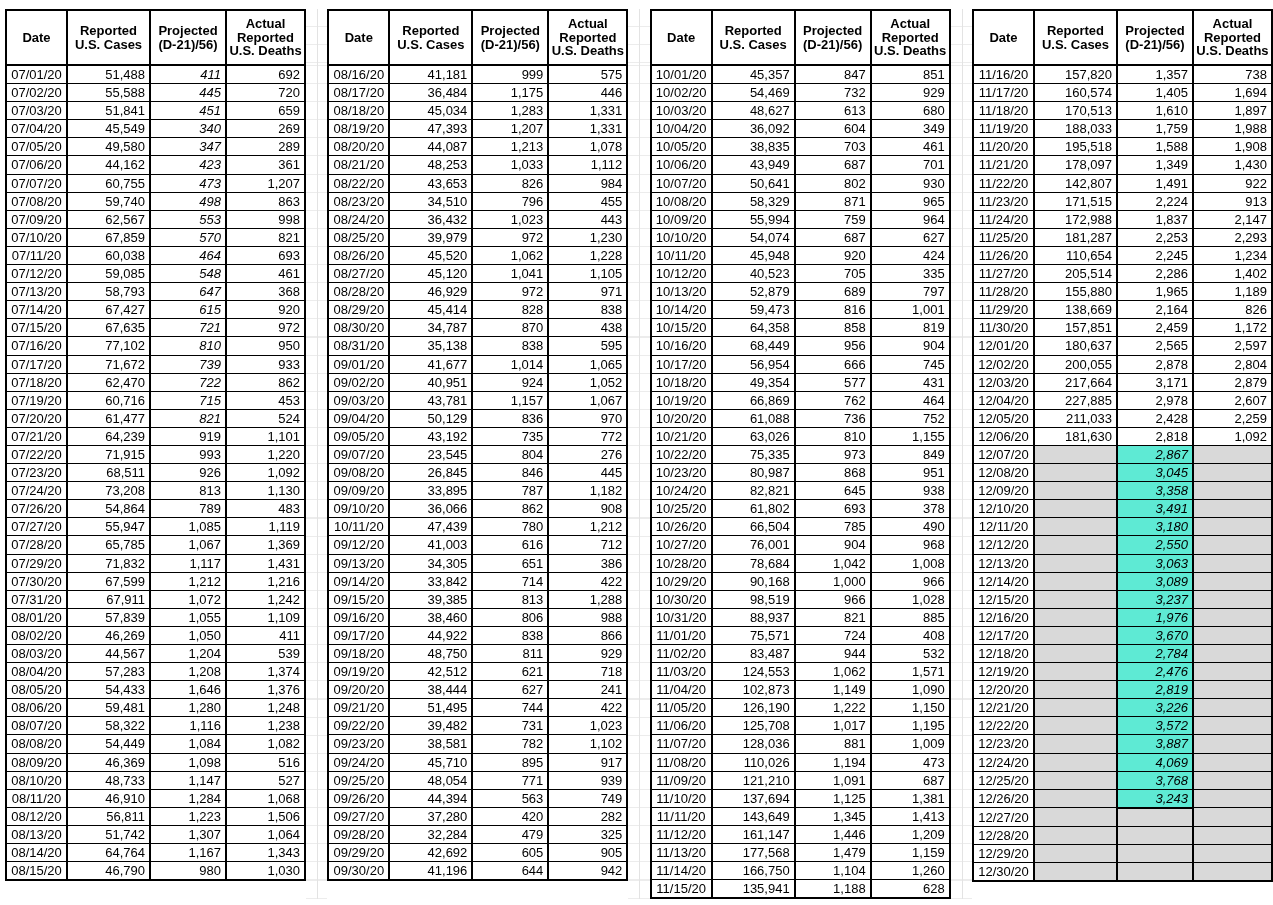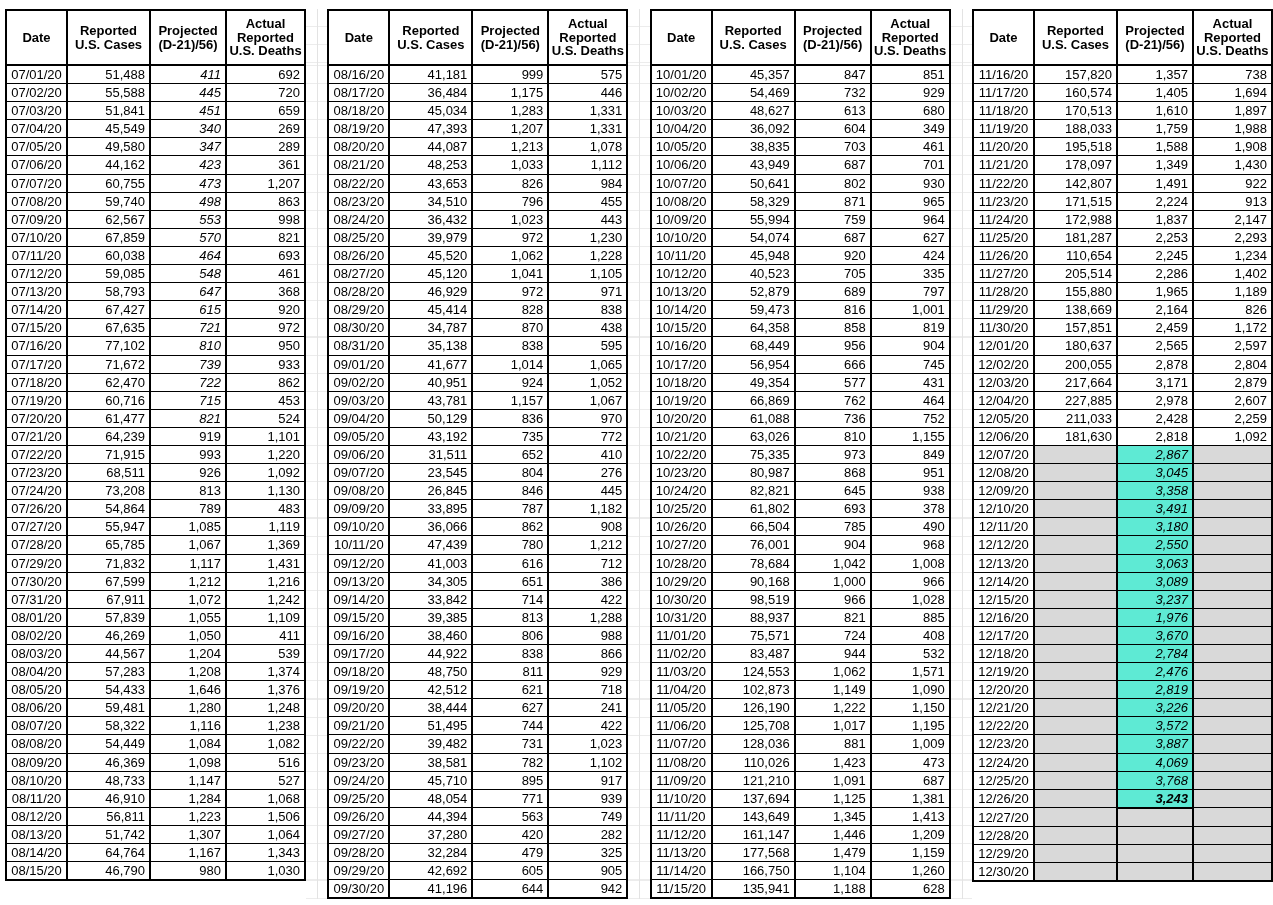--- a/index.html
+++ b/index.html
@@ -50,21 +50,21 @@
     white-space: nowrap;
     overflow: hidden;
     color: #000;
     background: #ffffff;
   }
   td.date { text-align: center; }
   td.num  { text-align: right; padding-right: 4px; }
   td.ital { font-style: italic; }
   td.gray   { background: #d9d9d9; }
   td.yellow { background: #5eead4; }
-  td.yend   { border-bottom: 2px solid #000; font-weight: bold; }
+  td.yend   { border-bottom: 2px solid #000; }
   .spacer {
     width: 23px;
     height: 890px;
     background:
       linear-gradient(90deg, transparent 0 11px, #e3e3e3 11px 12px, transparent 12px),
       repeating-linear-gradient(180deg, #ececec 0 1px, transparent 1px 18.1px);
     background-position: 0 0, 0 56px;
     background-repeat: no-repeat, repeat;
     background-size: 100% 100%, 100% auto;
   }
@@ -501,26 +501,20 @@
           <td class="num">836</td>
           <td class="num">970</td>
         </tr>
         <tr>
           <td class="date">09/05/20</td>
           <td class="num">43,192</td>
           <td class="num">735</td>
           <td class="num">772</td>
         </tr>
         <tr>
-          <td class="date">09/06/20</td>
-          <td class="num">31,511</td>
-          <td class="num">652</td>
-          <td class="num">410</td>
-        </tr>
-        <tr>
           <td class="date">09/07/20</td>
           <td class="num">23,545</td>
           <td class="num">804</td>
           <td class="num">276</td>
         </tr>
         <tr>
           <td class="date">09/08/20</td>
           <td class="num">26,845</td>
           <td class="num">846</td>
           <td class="num">445</td>
@@ -902,21 +896,21 @@
         </tr>
         <tr>
           <td class="date">11/07/20</td>
           <td class="num">128,036</td>
           <td class="num">881</td>
           <td class="num">1,009</td>
         </tr>
         <tr>
           <td class="date">11/08/20</td>
           <td class="num">110,026</td>
-          <td class="num">1,423</td>
+          <td class="num">1,194</td>
           <td class="num">473</td>
         </tr>
         <tr>
           <td class="date">11/09/20</td>
           <td class="num">121,210</td>
           <td class="num">1,091</td>
           <td class="num">687</td>
         </tr>
         <tr>
           <td class="date">11/10/20</td>

